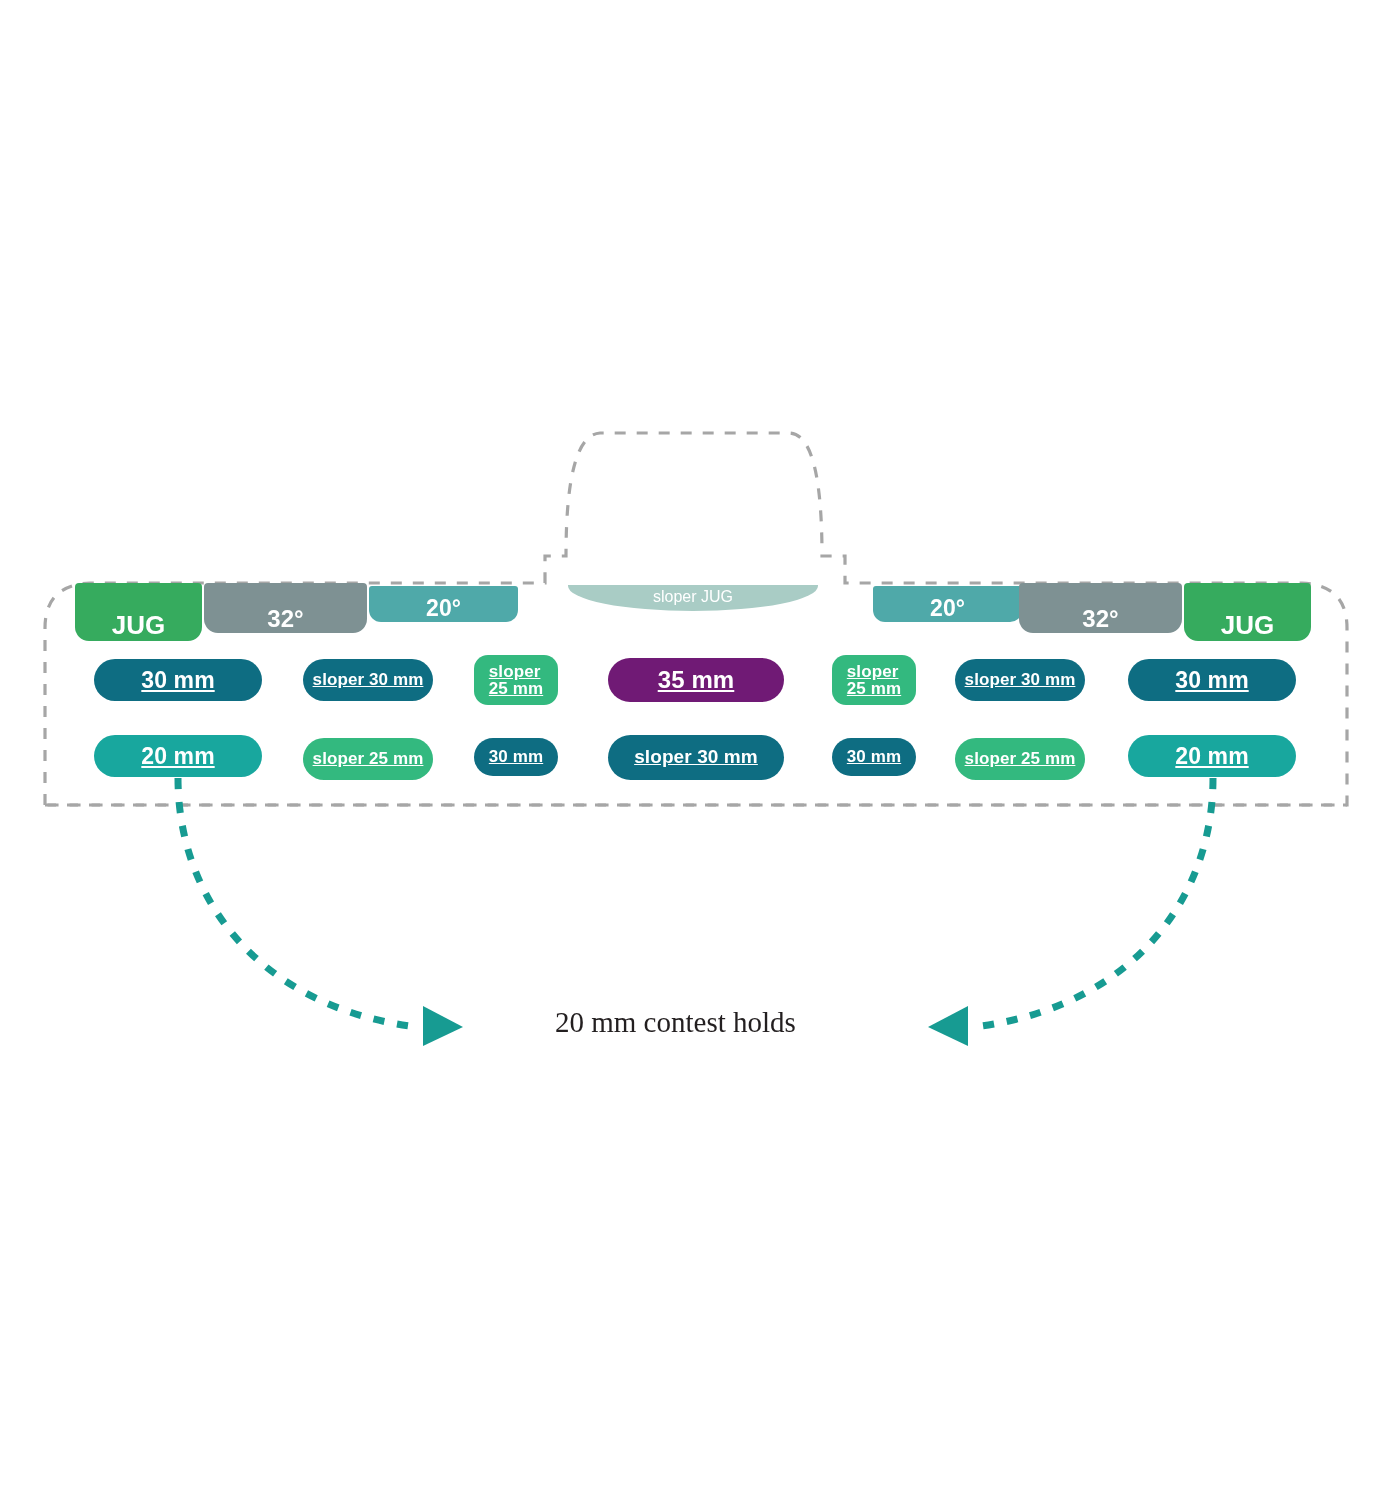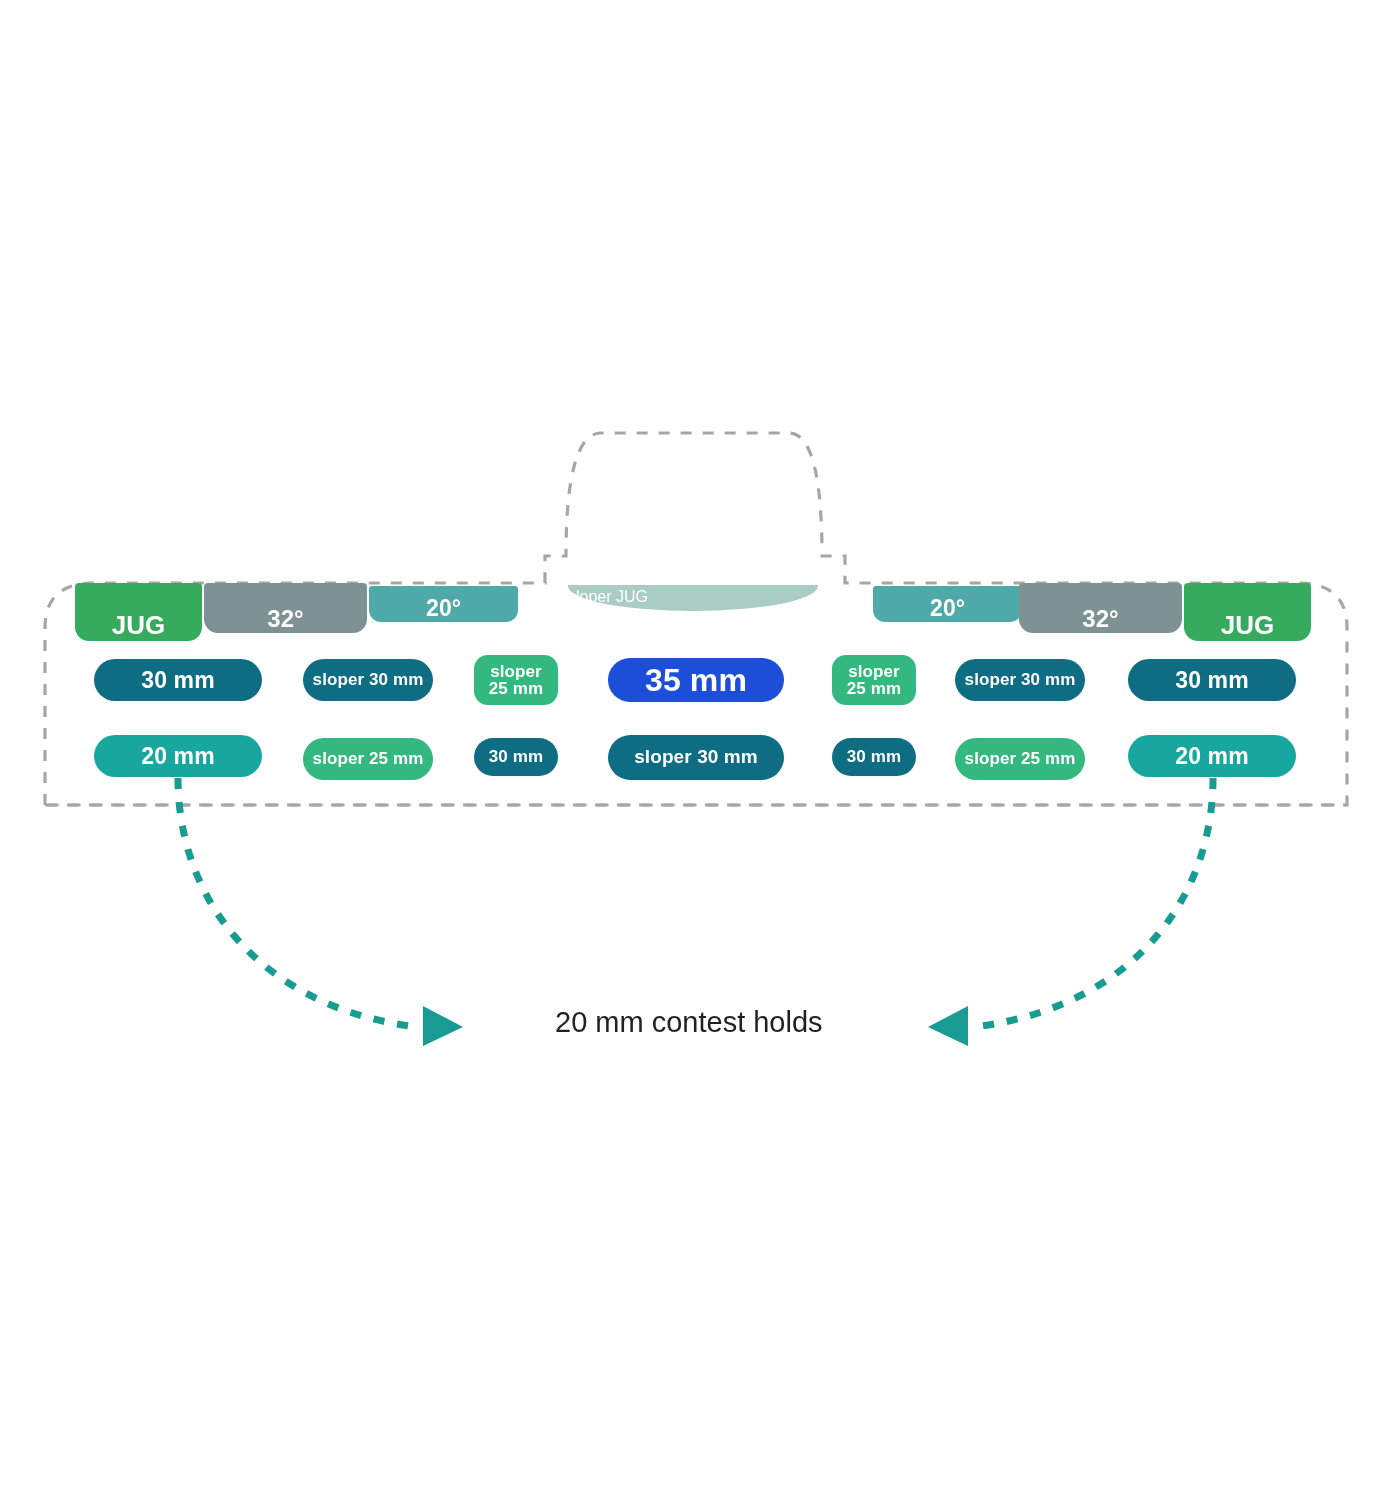--- a/index.html
+++ b/index.html
@@ -33,46 +33,47 @@
   }
 
   
   .pill {
     position: absolute;
     box-sizing: border-box;
     display: flex;
     align-items: center;
     justify-content: center;
     color: #ffffff;
-    text-align: center;
+    text-align: left;
     line-height: 1.08;
     letter-spacing: 0.1px;
     font-weight: bold;
     white-space: nowrap;
+    text-decoration: underline;
   }
 
   
   .header-bar {
     position: absolute;
     box-sizing: border-box;
     display: flex;
     align-items: flex-end;
     justify-content: center;
     color: #ffffff;
     font-weight: bold;
     text-align: center;
     white-space: nowrap;
   }
 
   .lens {
     position: absolute;
     box-sizing: border-box;
     display: flex;
     align-items: center;
-    justify-content: flex-start;
+    justify-content: center;
     color: #ffffff;
     font-weight: normal;
     white-space: nowrap;
   }
 
   .caption {
     position: absolute;
     color: #231f20;
     font-weight: normal;
     white-space: nowrap;
@@ -162,21 +163,21 @@
     <span>sloper 30 mm</span>
   </div>
 
   <div class="pill" style="left:474px; top:655px; width:84px; height:50px;
               background:#33b97f; border-radius:14px; font-size:17px;">
     <span style="display:block; white-space:pre-line; line-height:1.0;">sloper
 25 mm</span>
   </div>
 
   <div class="pill" style="left:608px; top:658px; width:176px; height:44px;
-              background:#1d4ed8; border-radius:22px; font-size:32px;">
+              background:#701a75; border-radius:22px; font-size:24px;">
     <span>35 mm</span>
   </div>
 
   <div class="pill" style="left:832px; top:655px; width:84px; height:50px;
               background:#33b97f; border-radius:14px; font-size:17px;">
     <span style="display:block; white-space:pre-line; line-height:1.0;">sloper
 25 mm</span>
   </div>
 
   <div class="pill" style="left:955px; top:659px; width:130px; height:42px;
@@ -217,17 +218,17 @@
   <div class="pill" style="left:955px; top:738px; width:130px; height:42px;
               background:#33b97f; border-radius:21px; font-size:17px;">
     <span>sloper 25 mm</span>
   </div>
 
   <div class="pill" style="left:1128px; top:735px; width:168px; height:42px;
               background:#18a79e; border-radius:21px; font-size:23px;">
     <span>20 mm</span>
   </div>
 
-  <div class="caption" style="left:555px; top:1006px; font-size:29px;">
+  <div class="caption" style="left:555px; top:1006px; font-size:29px;font-family:Liberation Serif, serif;">
     <span>20 mm contest holds</span>
   </div>
 
 </div>
 
 </body></html>

